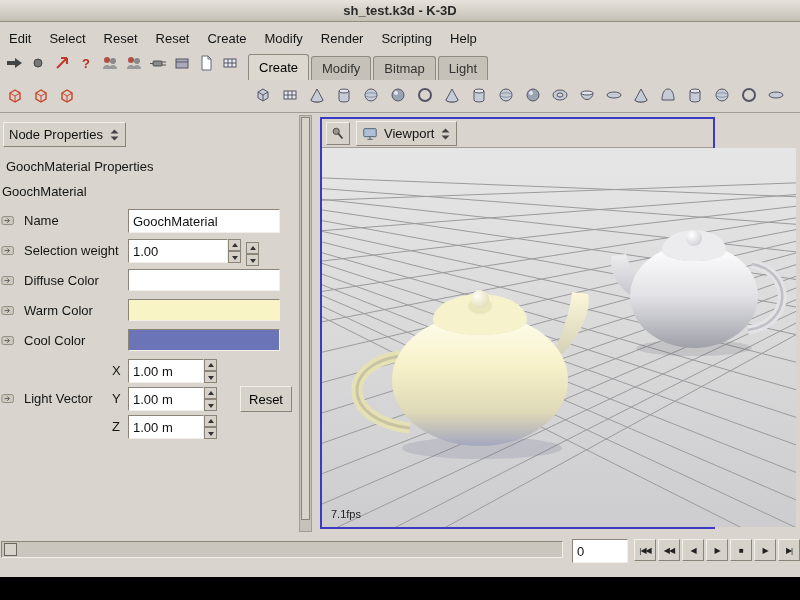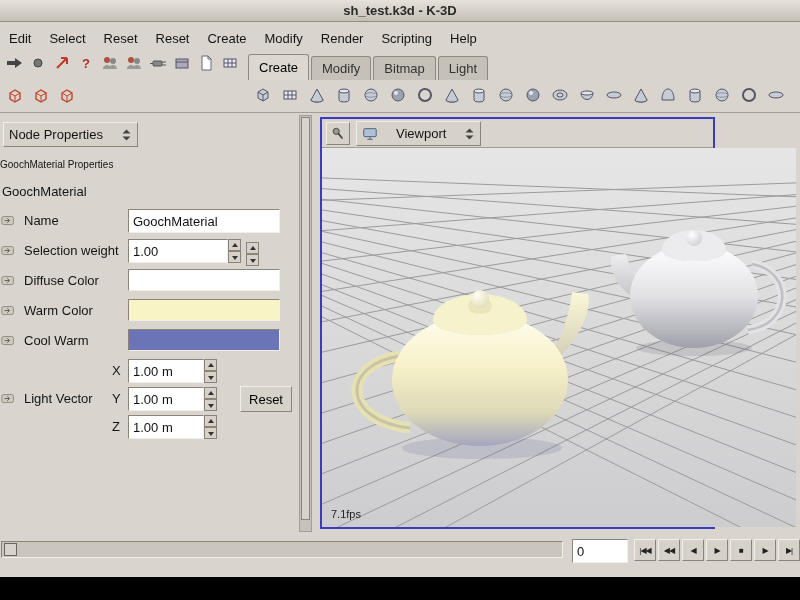--- a/index.html
+++ b/index.html
@@ -13,23 +13,23 @@
   .r1{position:absolute;top:4px;left:2px;display:flex;gap:1px}
   .r2{position:absolute;top:37px;left:3px;display:flex;gap:3px}
   .createbar{position:absolute;top:36px;left:250px;right:0;display:flex;gap:2px;overflow:hidden}
   .r1>div,.r2>div,.createbar>div{width:23px;height:25px;display:flex;align-items:center;justify-content:center;border:1px solid transparent;border-radius:2px}
   .createbar>div{width:25px}
   .tabs{position:absolute;left:248px;bottom:32px;display:flex;align-items:flex-end}
   .tab{font-size:13px;padding:4px 10px;background:#c6c1b8;border:1px solid #8f8a80;border-bottom:none;border-radius:3px 3px 0 0;margin-right:2px;color:#333}
   .tab.active{background:#dcd8d0;padding-top:5px;padding-bottom:5px;color:#000}
   .raised{background:#d6d1c9;border:1px solid;border-color:#f2efe9 #8b8478 #8b8478 #f2efe9}
   .left-panel{position:absolute;left:0;top:113px;width:314px;height:421px;background:#d9d5ce}
-  .combo{display:inline-flex;align-items:center;gap:18px;height:25px;padding:10px 5px;background:#d6d1c9;border:1px solid;border-color:#f2efe9 #8b8478 #8b8478 #f2efe9;font-size:13px;white-space:nowrap}
+  .combo{display:inline-flex;align-items:center;gap:6px;height:25px;padding:10px 5px;background:#d6d1c9;border:1px solid;border-color:#f2efe9 #8b8478 #8b8478 #f2efe9;font-size:13px;white-space:nowrap}
   .panel-combo{position:absolute;left:3px;top:9px}
-  .subtitle{position:absolute;left:0;top:46px;font-size:10px}
+  .subtitle{position:absolute;left:6px;top:46px;font-size:13px}
   .section-title{position:absolute;left:2px;top:71px;font-size:13px}
   .prow{position:absolute;left:0;width:100%;height:26px;font-size:13px;line-height:25px}
   .chan{position:absolute;left:1px;top:4px}
   .plabel{position:absolute;left:24px;white-space:nowrap}
   .axis{position:absolute;left:112px}
   .entry{position:absolute;height:24px;background:#fff;border:1px solid;border-color:#8b8478 #f2efe9 #f2efe9 #8b8478;font-size:13px;padding:2px 4px;font-family:inherit;color:#111}
   .swatch{position:absolute;left:128px;top:1px;height:22px;width:152px;border:1px solid;border-color:#8b8478 #f2efe9 #f2efe9 #8b8478}
   .spin{position:absolute;width:13px;height:24px}
   .spin>div{height:12px;background:#d6d1c9;border:1px solid #8b8478;display:flex;align-items:center;justify-content:center}
   .spin .up::after{content:"";border:3px solid transparent;border-bottom:4px solid #333;margin-top:-4px}
@@ -334,21 +334,21 @@
           </svg></span>
       <span class="plabel">Diffuse Color</span>
       <span class="swatch" style="background: rgb(255, 255, 255);"></span>
     </div>
 
     <div class="prow" style="top:215px">
       <span class="chan"><svg viewBox="0 0 18 18" width="16" height="16">
             <rect x="1" y="4" width="13" height="9" rx="2" fill="#cfcabf" stroke="#8b8478"></rect>
             <path d="M4 8.5h5M7 6l2.5 2.5L7 11" stroke="#555" fill="none"></path>
           </svg></span>
-      <span class="plabel">Cool Warm</span>
+      <span class="plabel">Cool Color</span>
       <span class="swatch" style="background: rgb(107, 116, 182);"></span>
     </div>
 
     <div class="prow" style="top:245px">
       <span class="axis">X</span>
       <input class="entry" style="left: 128px; top: 1px; width: 76px;" value="1.00 m">
       <span class="spin" style="left:204px;top:1px">
           <div class="up"></div>
           <div class="dn"></div>
         </span>

